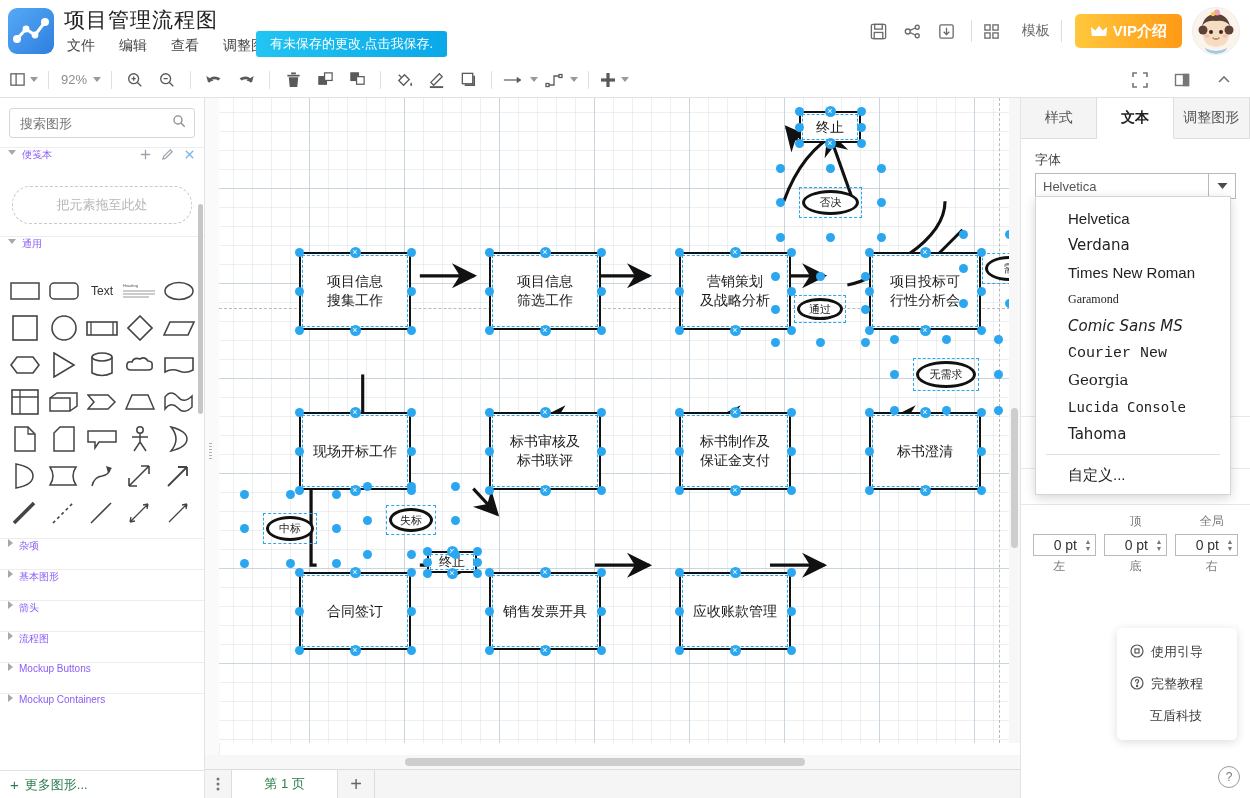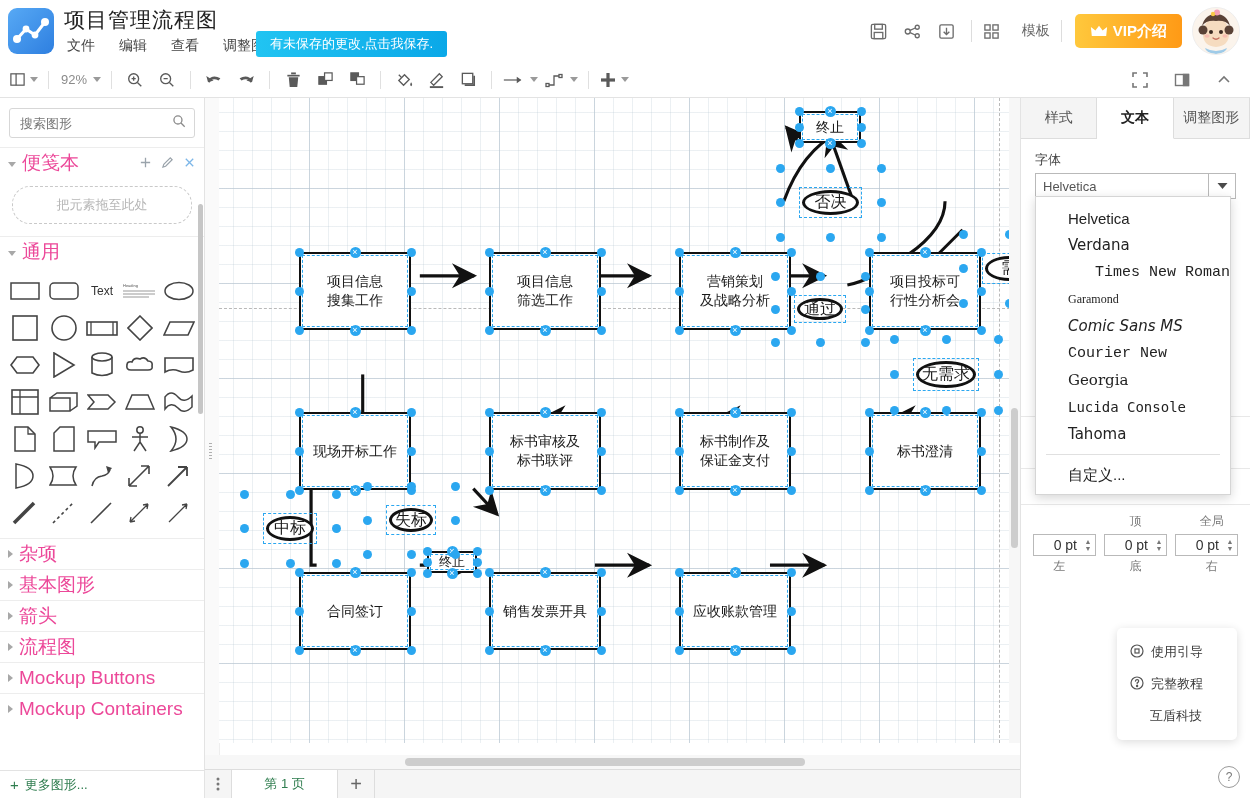--- a/index.html
+++ b/index.html
@@ -42,21 +42,21 @@
 
   
   .sidebar{position:absolute;left:0;top:98px;width:205px;height:700px;background:#fff;border-right:1px solid #e3e3e3;
     box-sizing:border-box;overflow:hidden;}
   .search-wrap{padding:10px 9px 9px 9px;}
   .search-box{position:relative;height:28px;border:1px solid #d7d7d7;border-radius:3px;background:#fff;}
   .search-box input{position:absolute;left:8px;top:0;width:150px;height:26px;border:0;outline:0;font-size:13px;
     color:#333;background:transparent;font-family:"Liberation Sans",sans-serif;}
   .search-box .sicon{position:absolute;right:8px;top:5px;color:#8a8a8a;}
   .sec{border-top:1px solid #ededed;}
-  .sec-hd{height:30px;display:flex;align-items:center;padding:0 8px;font-size:19px;color:#ec4899;}
+  .sec-hd{height:30px;display:flex;padding:0 8px;font-size:10px;color:#8b5cf6;}
   .tri{width:0;height:0;border-top:4px solid transparent;border-bottom:4px solid transparent;
      border-left:5px solid #a8a8a8;margin-right:6px;}
   .tri.open{border-left:4px solid transparent;border-right:4px solid transparent;border-top:5px solid #a8a8a8;
      border-bottom:0;margin-right:6px;margin-top:2px;}
   .sec-hd .acts{margin-left:auto;display:flex;gap:9px;color:#9aa3ab;}
   .dropzone{margin:8px 12px 12px 12px;height:36px;border:1px dashed #c9c9c9;border-radius:18px;
     display:flex;align-items:center;justify-content:center;color:#b6b6b6;font-size:13px;}
   .shapes{display:grid;grid-template-columns:repeat(5,1fr);gap:2px 0;padding:6px 6px 8px 6px;}
   .sh{height:35px;display:flex;align-items:center;justify-content:center;}
   .morebar{position:absolute;left:0;bottom:0;width:204px;height:28px;background:#fff;border-top:1px solid #e3e3e3;
@@ -83,21 +83,21 @@
   .hscroll .bar{position:absolute;left:200px;top:3px;width:400px;height:8px;background:#cdcdcd;border-radius:5px;}
   .vscroll{position:absolute;right:0;top:0;width:11px;height:645px;background:#f7f7f7;}
   .vscroll .bar{position:absolute;left:2px;top:310px;width:7px;height:140px;background:#cdcdcd;border-radius:5px;}
 
   
   .node{position:absolute;box-sizing:border-box;background:#fff;border:2.5px solid #111;
     display:flex;align-items:center;justify-content:center;text-align:center;line-height:1.35;
     font-size:14px;color:#1a1a1a;white-space:pre-line;}
   .node.sel{outline:1px dashed #2ba7f0;outline-offset:-4px;}
   .elli{position:absolute;box-sizing:border-box;background:#fff;border:3px solid #111;border-radius:50%;
-    display:flex;align-items:center;justify-content:center;font-size:16px;color:#1a1a1a;}
+    display:flex;align-items:center;justify-content:center;font-size:11px;color:#1a1a1a;}
   .hnd{position:absolute;width:9px;height:9px;border-radius:50%;background:#2ba7f0;}
   .hndx{position:absolute;width:11px;height:11px;border-radius:50%;background:#2ba7f0;color:#fff;
     font-size:9px;line-height:11px;text-align:center;}
   svg.edges{position:absolute;left:0;top:0;width:801px;height:645px;pointer-events:none;}
 
   
   .rpanel{position:absolute;left:1020px;top:98px;width:230px;height:700px;background:#fff;border-left:1px solid #e3e3e3;
     box-sizing:border-box;}
   .rtabs{display:flex;height:40px;border-bottom:1px solid #ddd;background:#f4f4f4;}
   .rtab{flex:1;display:flex;align-items:center;justify-content:center;font-size:14px;color:#555;
@@ -108,21 +108,21 @@
     background:#fff;box-sizing:border-box;}
   .fontsel .val{flex:1;padding-left:7px;font-size:13px;color:#555;}
   .fontsel .arrow{width:26px;height:24px;border-left:1px solid #b9b9b9;background:#fff;
     display:flex;align-items:center;justify-content:center;}
   .fontmenu{position:absolute;left:14px;top:98px;width:196px;background:#fff;border:1px solid #d5d5d5;
     box-shadow:0 3px 10px rgba(0,0,0,.16);padding:8px 0 6px 0;box-sizing:border-box;z-index:40;}
   .fitem{height:27px;line-height:27px;padding-left:32px;font-size:15px;color:#222;}
   .fdiv{height:1px;background:#e0e0e0;margin:6px 10px;}
   .f-helvetica{font-family:"Liberation Sans",sans-serif;}
   .f-verdana{font-family:"DejaVu Sans",sans-serif;}
-  .f-times{font-family:Liberation Mono, monospace;text-align:right;}
+  .f-times{font-family:Liberation Sans, sans-serif;}
   .f-garamond{font-family:"Liberation Serif",serif;font-size:12px;}
   .f-comic{font-family:"DejaVu Sans",sans-serif;font-style:italic;}
   .f-courier{font-family:"Liberation Mono",monospace;}
   .f-georgia{font-family:"DejaVu Serif",serif;}
   .f-lucida{font-family:"DejaVu Sans Mono",monospace;font-size:14px;}
   .f-tahoma{font-family:"DejaVu Sans",sans-serif;}
   .spacing-row{position:absolute;left:0;top:415px;width:229px;}
   .spc-top{display:flex;}
   .spc-lbl{flex:1;text-align:center;font-size:12px;color:#7a7a7a;}
   .spc-inputs{display:flex;gap:8px;padding:4px 12px 0 12px;box-sizing:border-box;}

